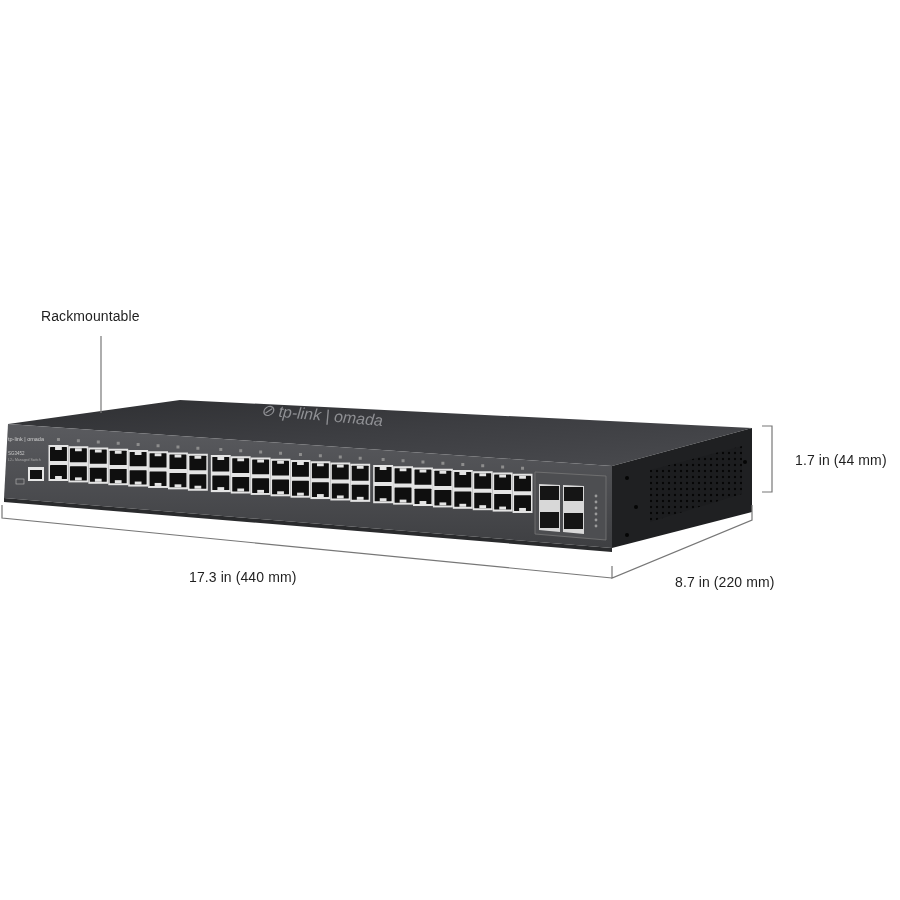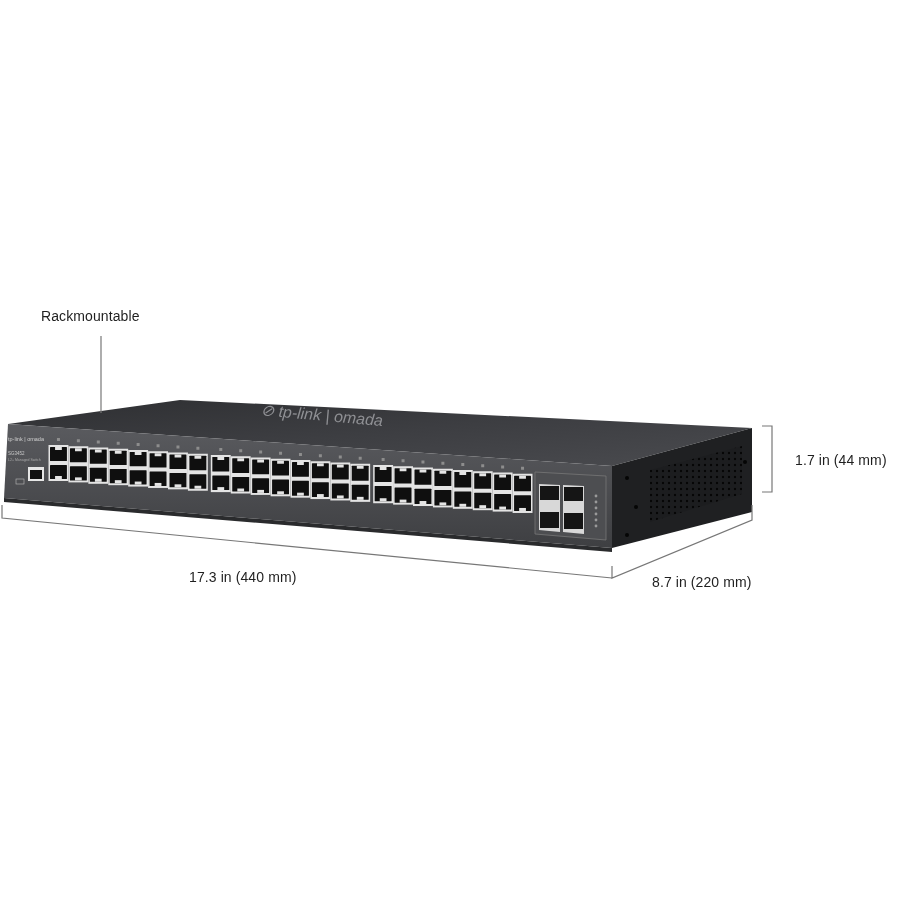--- a/index.html
+++ b/index.html
@@ -226,13 +226,13 @@
 
     <polyline points="2,505 2,518 612,578"></polyline>
 
     <polyline points="612,566 612,578 752,520 752,505"></polyline>
   </g>
 </svg>
 
 <div class="label" style="left:41px; top:308px;">Rackmountable</div>
 <div class="label" style="left:795px; top:452px;">1.7 in (44 mm)</div>
 <div class="label" style="left:189px; top:569px;">17.3 in (440 mm)</div>
-<div class="label" style="left:652px; top:574px;">8.7 in (220 mm)</div>
+<div class="label" style="left:675px; top:574px;">8.7 in (220 mm)</div>
 
 </body></html>

